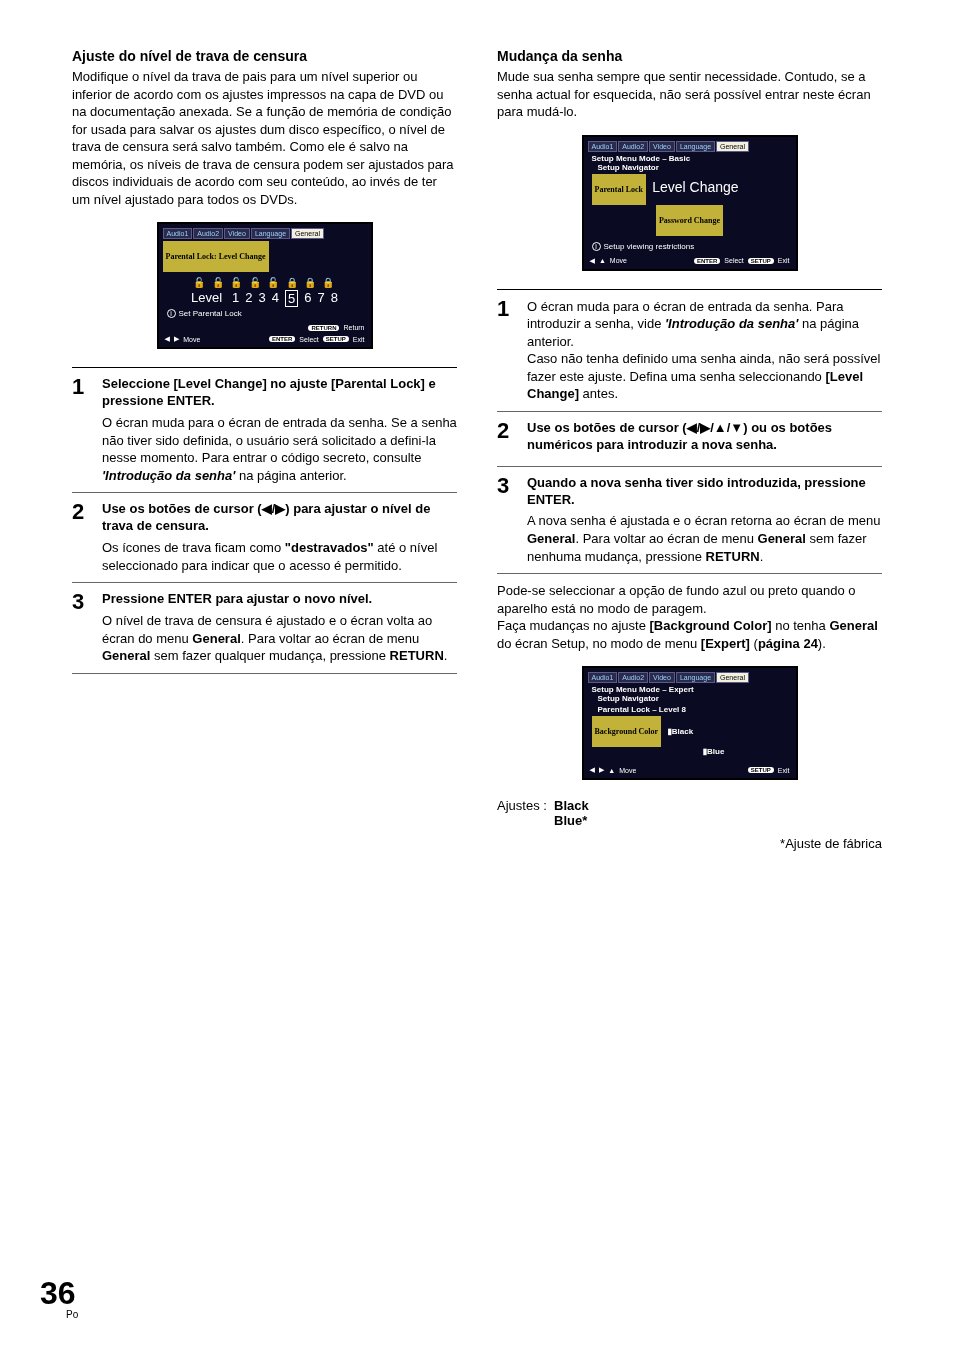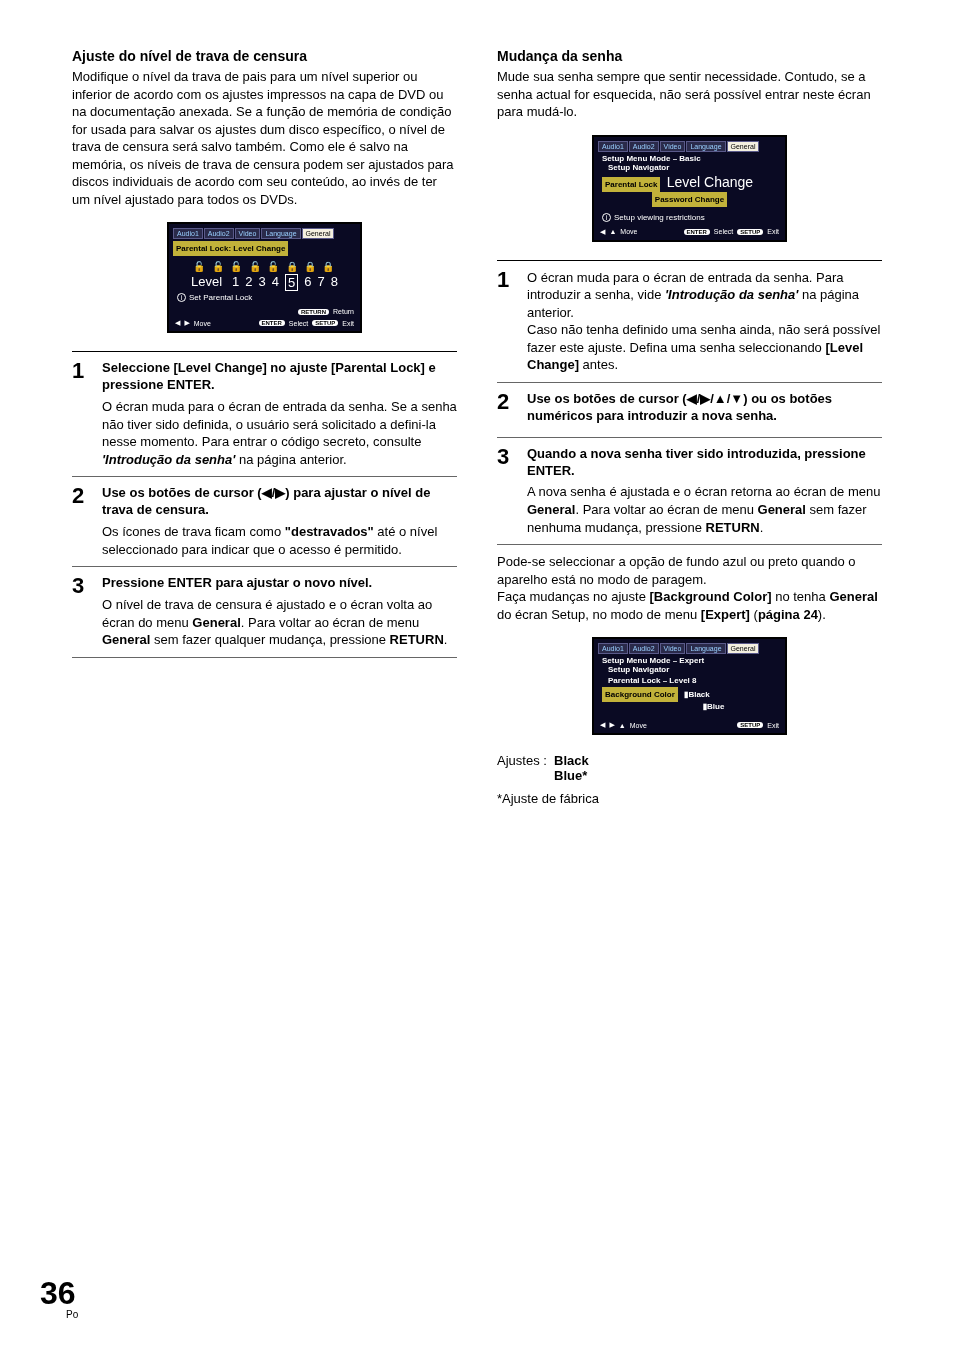--- a/index.html
+++ b/index.html
@@ -10,37 +10,37 @@
     font-family: Arial, Helvetica, sans-serif;
     color: #000;
     padding: 48px 72px 20px 72px;
     position: relative;
   }
   .cols { display: flex; gap: 40px; }
   .col { flex: 1; min-width: 0; }
   h4.subhead { font-size: 14px; font-weight: bold; margin-bottom: 4px; }
   p.body { font-size: 13px; line-height: 1.35; margin-bottom: 10px; }
   .ui-box {
-    width: 195px;
+    width: 216px;
     margin: 14px auto 18px auto;
     border: 2px solid #000;
     background: #0a0a23;
     color: #fff;
     font-size: 8px;
     padding: 4px;
   }
   .ui-tabs { display: flex; gap: 1px; }
   .ui-tab {
     background: #2a2a4a; color: #9ad0ff; padding: 1px 3px; font-size: 7px;
     border: 1px solid #5a5a8a;
   }
   .ui-tab.active { background: #f4f0e0; color: #000; }
   .ui-sub { color:#fff; font-size:8px; padding:2px 4px 0 4px; font-weight:bold; }
   .ui-sub2 { color:#fff; font-size:8px; padding:0 4px 2px 10px; font-weight:bold; }
-  .ui-highlight { background:#c2b23a; color:#000; padding:3px 3px; font-weight:bold; font-size:8px; display:inline-block; }
+  .ui-highlight { background:#c2b23a; color:#000; padding:11px 3px; font-weight:bold; font-size:8px; display:inline-block;font-family:Liberation Serif, serif; }
   .ui-row { padding:2px 4px; font-size:8px; }
   .ui-footer { display:flex; gap:4px; align-items:center; padding:4px 2px 0 2px; font-size:7px; }
   .ui-pill { background:#fff; color:#000; border-radius:6px; padding:0 3px; font-size:6px; font-weight:bold; }
   .locks { display:flex; gap:6px; justify-content:center; padding:6px 0 2px 0; font-size:9px; }
   .lock { text-align:center; }
   .lock-top { font-size:10px; line-height:1; }
   .num-row { display:flex; gap:6px; justify-content:center; font-size:13px; }
   .num-box { border:1px solid #fff; padding:0 2px; }
   .step-wrap { border-top: 1px solid #000; padding-top: 8px; margin-top: 4px; }
   .step { display:flex; gap:12px; margin-bottom:8px; }
@@ -52,21 +52,21 @@
   .banner {
     background:#6d6862; color:#fff; padding:10px 12px 8px 12px; margin: 28px 0 14px 0;
   }
   .banner .line1 { font-size:26px; font-weight:300; letter-spacing:0.3px; }
   .banner .line2 { font-size:26px; font-weight:300; letter-spacing:0.3px; display:flex; align-items:center; gap:8px; }
   .expert-badge {
     display:inline-block; border:1px solid #fff; color:#000; background:#fff;
     font-size:10px; font-weight:bold; padding:1px 4px; border-radius:2px;
   }
   .ajustes { font-size:13px; margin-top:6px; }
-  .fabrica { font-size:13px; text-align:left; margin-top:8px; }
+  .fabrica { font-size:13px; text-align:right; margin-top:8px; }
   .pagefoot {
     position:absolute; left:40px; bottom:28px; text-align:left;
   }
   .pagefoot .pn { font-size:32px; font-weight:bold; line-height:1; }
   .pagefoot .po { font-size:10px;margin-left:26px; }
   .info-i { display:inline-block; border:1px solid #fff; border-radius:50%; width:9px; height:9px; line-height:8px; text-align:center; font-size:7px; margin-right:3px; }
 </style>
 </head>
 <body>
 

